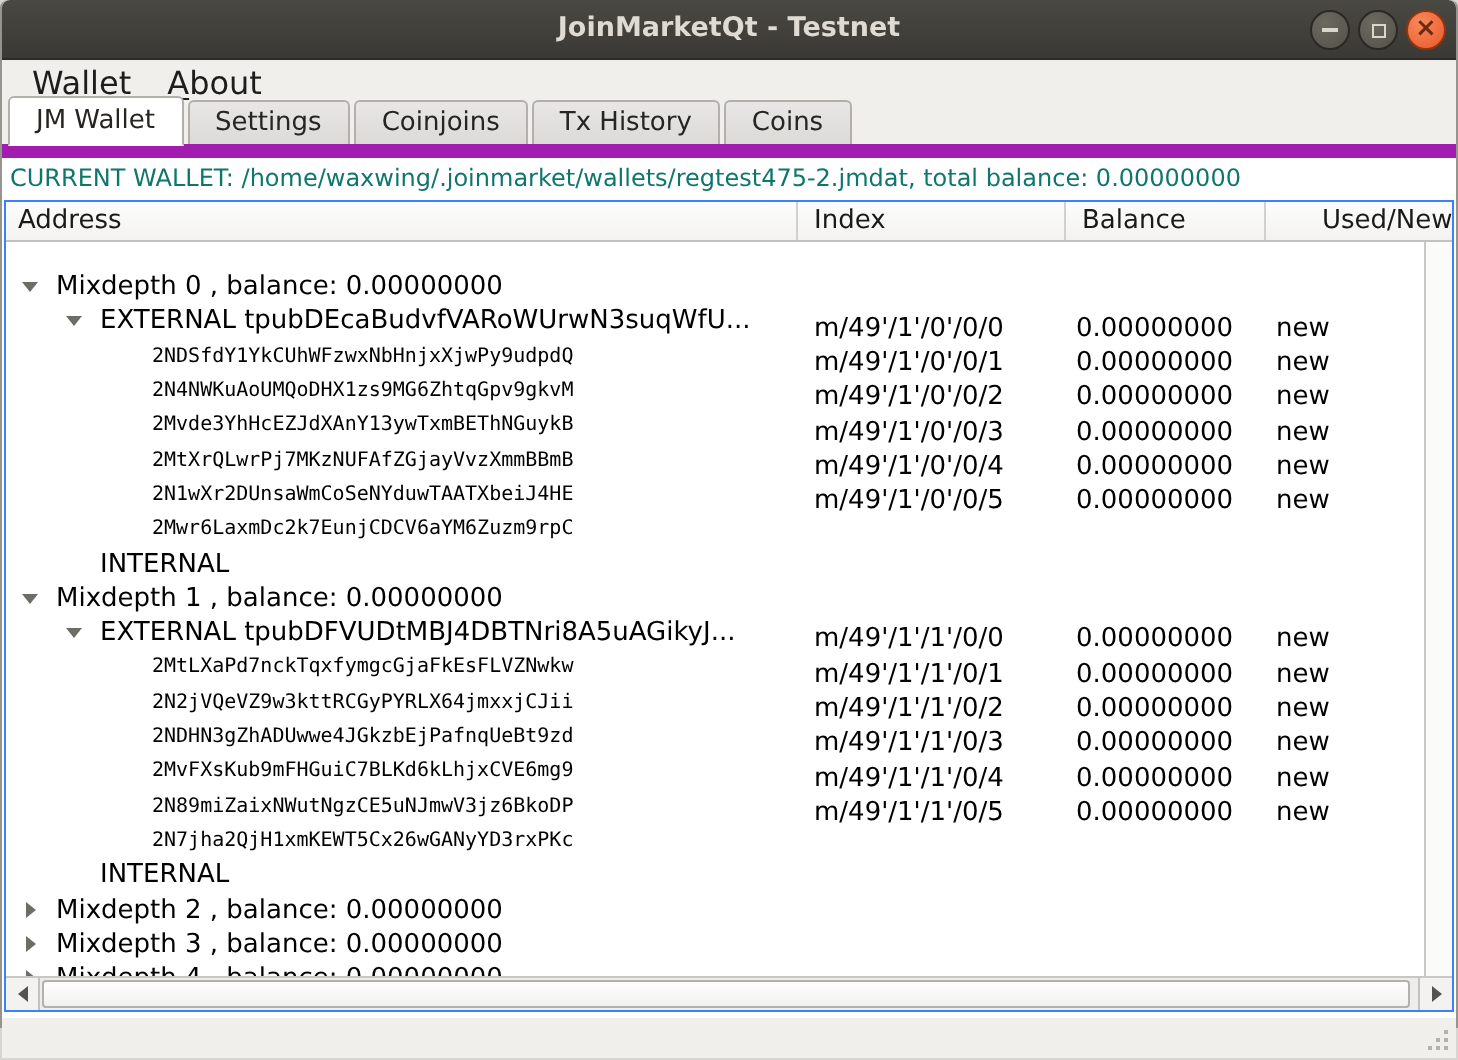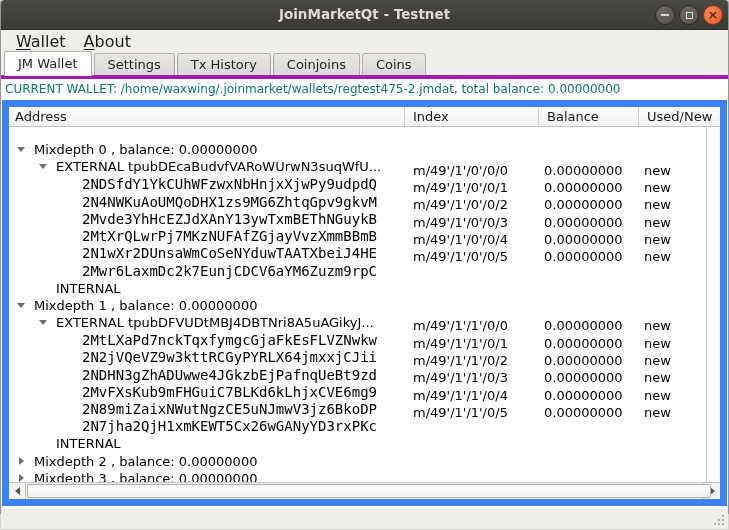--- a/index.html
+++ b/index.html
@@ -38,21 +38,21 @@
 
   
   .menubar{ height:23px; display:flex; align-items:center; padding-left:6px; background:var(--chrome-bg,#f0efec); }
   .menu-item{ padding:2px 9px; font-size:16px; color:#1d1d1b; }
   .accel{ text-decoration:underline; text-underline-offset:2px; }
 
   
   .tabbar{
     height:26px; display:flex; align-items:flex-end; padding-left:3px;
     background:var(--chrome-bg,#f0efec);
-    border-bottom:4px solid #a21caf; position:relative; z-index:2;
+    border-bottom:7px solid #a21caf; position:relative; z-index:2;
   }
   .tab{
     height:22px; line-height:21px; padding:0 13px; margin-right:2px;
     font-size:13px; color:#262522;
     background:linear-gradient(to bottom,#e9e7e5,#dcdad7);
     border:1px solid #b3b0ab; border-bottom:none; border-radius:3px 3px 0 0;
   }
   .tab.active{
     height:25px; line-height:24px; background:var(--page-bg,#fdfdfc);
     margin-bottom:-1px; border-bottom:1px solid var(--page-bg,#fdfdfc);
@@ -61,40 +61,40 @@
   
   .pane{ background:var(--page-bg,#ffffff); height:430px; position:relative; z-index:1; }
   .wallet-info{
     height:21px; line-height:20px; padding-left:4px; font-size:12px; color:#0f766e;
     white-space:nowrap; overflow:hidden;
   }
 
   
   .tree{
     position:absolute; left:1px; top:21px; width:725px; height:406px;
-    border:7px solid #3b82f6; background:#4d7c0f; overflow:hidden;
+    border:1px solid #3b82f6; background:#4d7c0f; overflow:hidden;
   }
   .tree-header{ height:20px; display:flex; background:linear-gradient(to bottom,#fdfdfd,#f3f2f0); border-bottom:1px solid #c3c1bd; }
   .hcell{ font-size:13px; color:#1a1a18; line-height:19px; padding-left:8px; border-right:1px solid #d2d0cc; white-space:nowrap; overflow:hidden; }
   .hcol0{ width:396px; flex:none; padding-left:6px; }
   .hcol1{ width:134px; flex:none; }
   .hcol2{ width:100px; flex:none; }
-  .hcol3{ flex:1; border-right:none; }
+  .hcol3{ flex:1; border-right:none;margin-left:20px; }
 
   .tree-body{ position:absolute; top:20px; bottom:17px; left:0; right:0; overflow:hidden; background:#fff; }
   .row{ height:17.3px; display:flex; align-items:center; font-size:13px; color:#000; }
   .c-addr{ width:396px; flex:none; display:flex; align-items:center; white-space:nowrap; overflow:hidden;margin-top:28px; }
   .c-idx{ width:134px; flex:none; padding-left:8px; white-space:nowrap; }
   .c-bal{ width:100px; flex:none; padding-left:5px; white-space:nowrap; }
   .c-used{ flex:1; padding-left:5px; white-space:nowrap; }
   .lvl0{ padding-left:8px; }
   .lvl1{ padding-left:30px; }
   .lvl1.noarrow{ padding-left:47px; }
   .lvl2{ padding-left:73px; }
-  .mono .txt{ font-family:"DejaVu Sans Mono", monospace; font-size:14px; }
+  .mono .txt{ font-family:"DejaVu Sans Mono", monospace; font-size:10px; }
   .arrow{ width:9px; height:9px; flex:none; margin-right:8px; position:relative; }
   .arrow.open::after{ content:''; position:absolute; top:2px; left:0;
     border-left:4.5px solid transparent; border-right:4.5px solid transparent; border-top:5px solid #6e6c67; }
   .arrow.closed::after{ content:''; position:absolute; left:2px; top:0;
     border-top:4.5px solid transparent; border-bottom:4.5px solid transparent; border-left:5px solid #6e6c67; }
 
   .vgutter{ position:absolute; top:20px; bottom:17px; right:0; width:14px; background:#fbfbfa; border-left:1px solid #c9c7c3; }
 
   .hscroll{ position:absolute; left:0; right:0; bottom:0; height:17px; background:#eeedeb; border-top:1px solid #c9c7c3; display:flex; }
   .sbtn{ width:17px; flex:none; display:flex; align-items:center; justify-content:center; background:#f3f2f0; }
@@ -133,22 +133,22 @@
   </div>
 
   <div class="menubar" id="menubar">
       <div class="menu-item"><span class="accel">W</span><span>allet</span></div>
       <div class="menu-item"><span class="accel">A</span><span>bout</span></div>
     </div>
 
   <div class="tabbar" id="tabbar">
       <div class="tab active">JM Wallet</div>
       <div class="tab">Settings</div>
+      <div class="tab">Coinjoins</div>
       <div class="tab">Tx History</div>
-      <div class="tab">Coinjoins</div>
       <div class="tab">Coins</div>
     </div>
 
   <div class="pane">
     <div class="wallet-info">CURRENT WALLET: /home/waxwing/.joinmarket/wallets/regtest475-2.jmdat, total balance: 0.00000000</div>
 
     <div class="tree">
       <div class="tree-header" id="treeheader">
           <div class="hcell hcol0">Address</div>
           <div class="hcell hcol1">Index</div>

